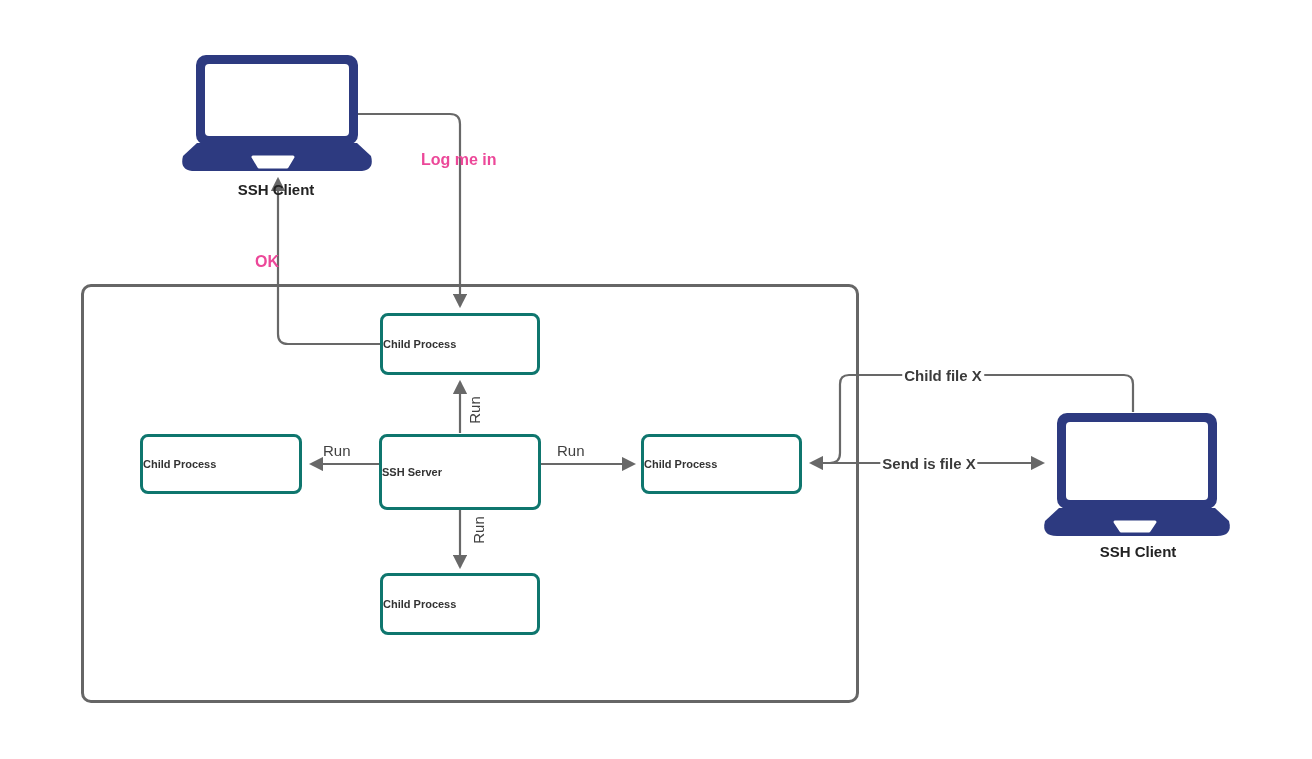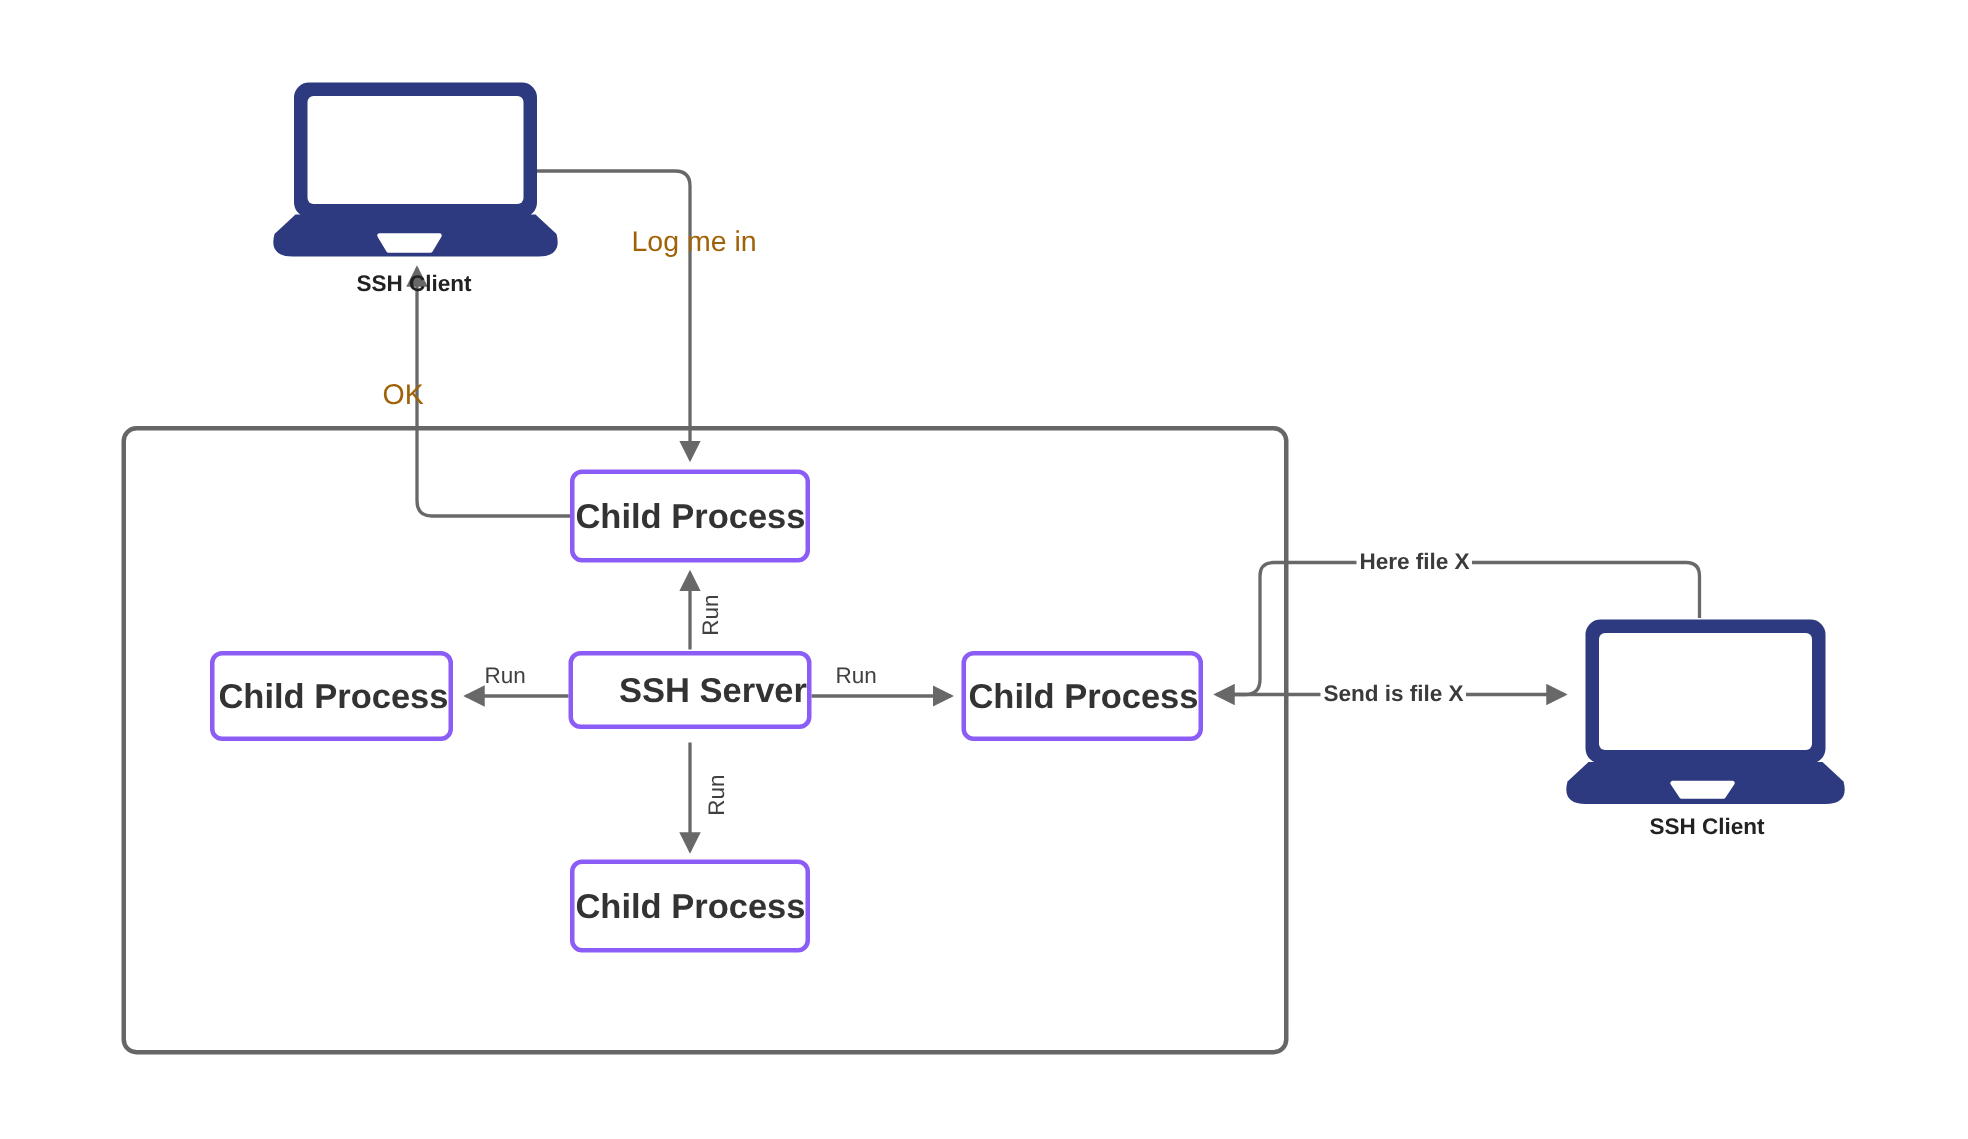--- a/index.html
+++ b/index.html
@@ -8,34 +8,34 @@
     font-family:"Liberation Sans", sans-serif; overflow:hidden;
   }
   svg.connector-layer { position:absolute; left:0; top:0; z-index:0; }
 
   .container-box {
     position:absolute; left:81px; top:284px; width:778px; height:419px;
     border:3px solid #666666; border-radius:10px; background:transparent;
     box-sizing:border-box; z-index:1;
   }
   .node-box {
-    position:absolute; display:flex; align-items:center; justify-content:flex-end;
-    background:#ffffff; border:3px solid #8b5cf6; border-radius:8px;
-    font-weight:bold; font-size:23px; color:#333333; box-sizing:border-box;
+    position:absolute; display:flex; align-items:center; justify-content:flex-start;
+    background:#ffffff; border:3px solid #0f766e; border-radius:8px;
+    font-weight:bold; font-size:11px; color:#333333; box-sizing:border-box;
     z-index:2; white-space:nowrap;
   }
   .box-child-top    { left:380px; top:313px; width:160px; height:62px; }
   .box-child-left   { left:140px; top:434px; width:162px; height:60px; }
-  .box-server       { left:379px; top:434px; width:162px; height:52px; }
+  .box-server       { left:379px; top:434px; width:162px; height:76px; }
   .box-child-right  { left:641px; top:434px; width:161px; height:60px; }
   .box-child-bottom { left:380px; top:573px; width:160px; height:62px; }
 
   .edge-label {
     position:absolute; z-index:3; white-space:nowrap;
-    font-size:19px; font-weight:normal; color:#a16207;
+    font-size:16px; font-weight:bold; color:#ec4899;
   }
   .lbl-log-me-in { left:421px; top:151px; }
   .lbl-ok        { left:255px; top:253px; }
   .run-label {
     position:absolute; z-index:3; white-space:nowrap;
     font-size:15px; font-weight:normal; color:#404040;
   }
   .lbl-run-left  { left:323px; top:442px; }
   .lbl-run-right { left:557px; top:442px; }
   .lbl-run-up    { left:474px; top:410px; transform:translate(-50%,-50%) rotate(-90deg); }
@@ -109,19 +109,19 @@
   <div class="node-box box-child-bottom">
     <span>Child Process</span>
   </div>
 
   <div class="edge-label lbl-log-me-in">Log me in</div>
   <div class="edge-label lbl-ok">OK</div>
   <div class="run-label lbl-run-up">Run</div>
   <div class="run-label lbl-run-down">Run</div>
   <div class="run-label lbl-run-left">Run</div>
   <div class="run-label lbl-run-right">Run</div>
-  <div class="on-line lbl-send-file">Here file X</div>
+  <div class="on-line lbl-send-file">Child file X</div>
   <div class="on-line lbl-here-file">Send is file X</div>
 
   <div class="client-label lbl-client-left">SSH Client</div>
   <div class="client-label lbl-client-right">SSH Client</div>
 
 </div>
 
 </body></html>

